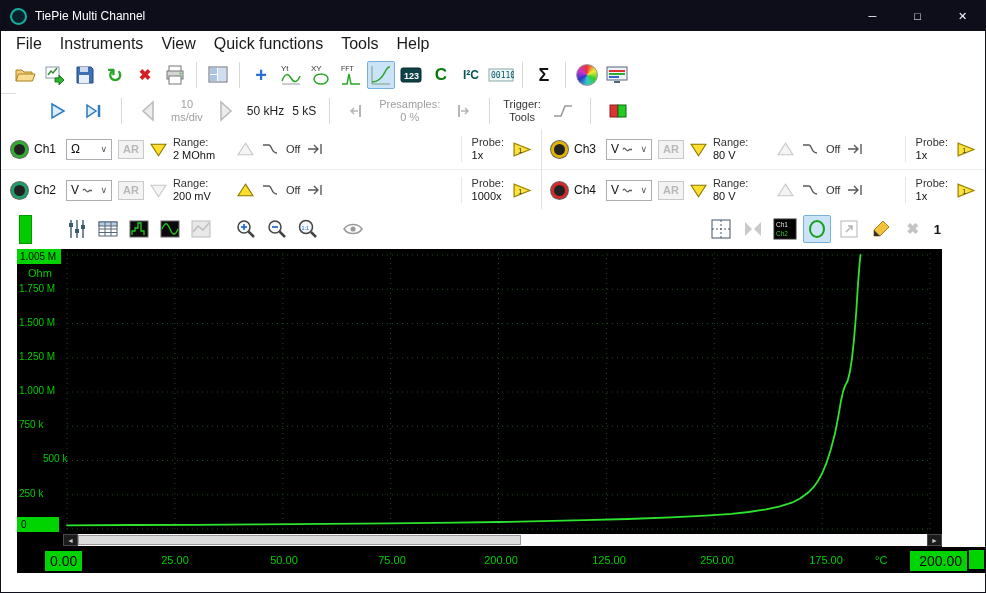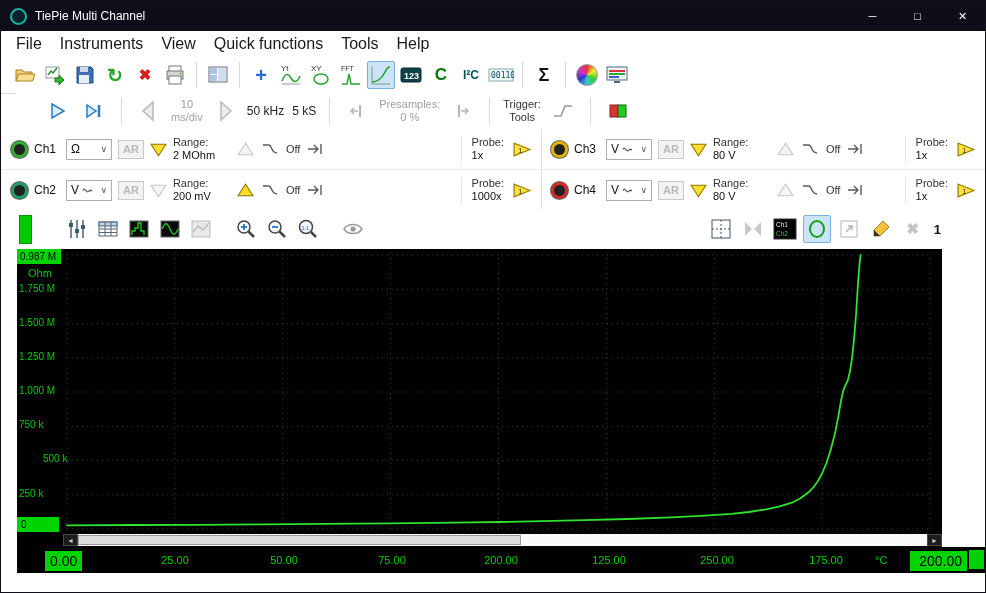--- a/index.html
+++ b/index.html
@@ -592,21 +592,21 @@
       </button>
       <button class="gbtn">
         <span class="g" style="font-size:15px;color:#c4c4c4;">✖</span>
       </button>
       <span class="gnum">1</span>
     </div>
   </div>
 
   <div class="plotrow">
     <div class="yaxis">
-      <div class="axisbox ymax">0.987 M</div>
+      <div class="axisbox ymax">1.005 M</div>
       <div class="yunit">Ohm</div>
       <div class="ytick" style="top:34px;">1.750 M</div>
       <div class="ytick" style="top:68px;">1.500 M</div>
       <div class="ytick" style="top:102px;">1.250 M</div>
       <div class="ytick" style="top:136px;">1.000 M</div>
       <div class="ytick" style="top:170px;">750 k</div>
       <div class="ytick" style="top:204px;margin-left:24px;">500 k</div>
       <div class="ytick" style="top:239px;">250 k</div>
       <div class="axisbox ymin">0</div>
     </div>

